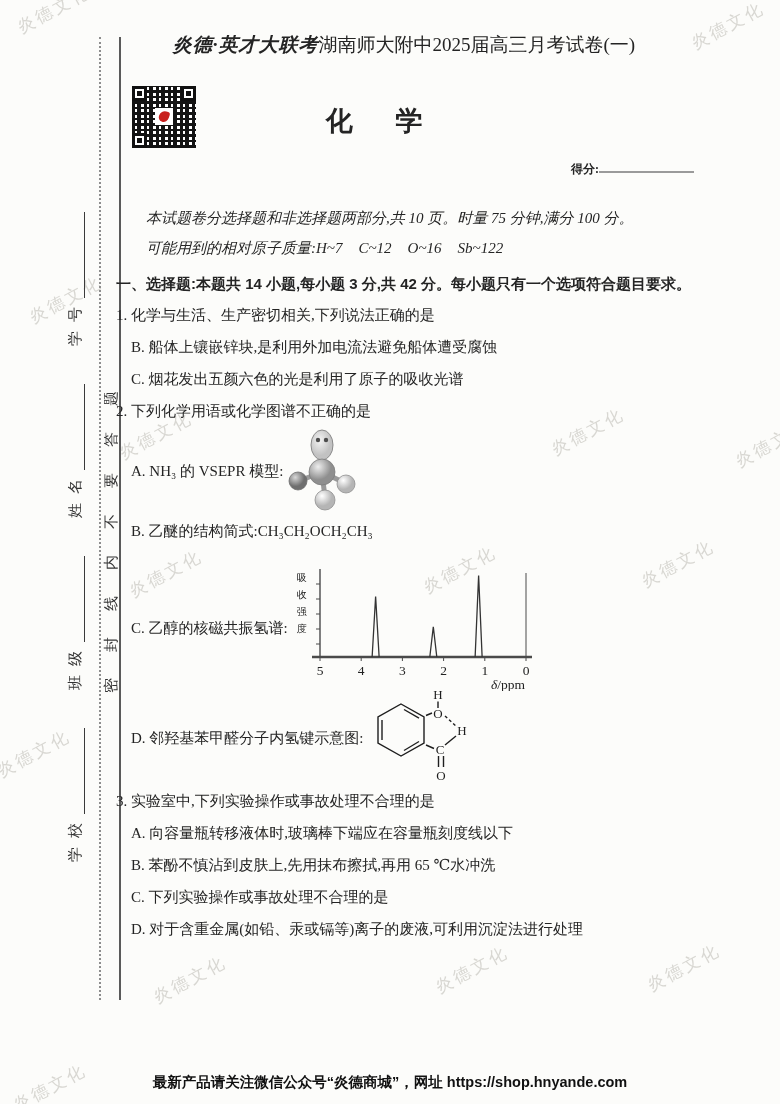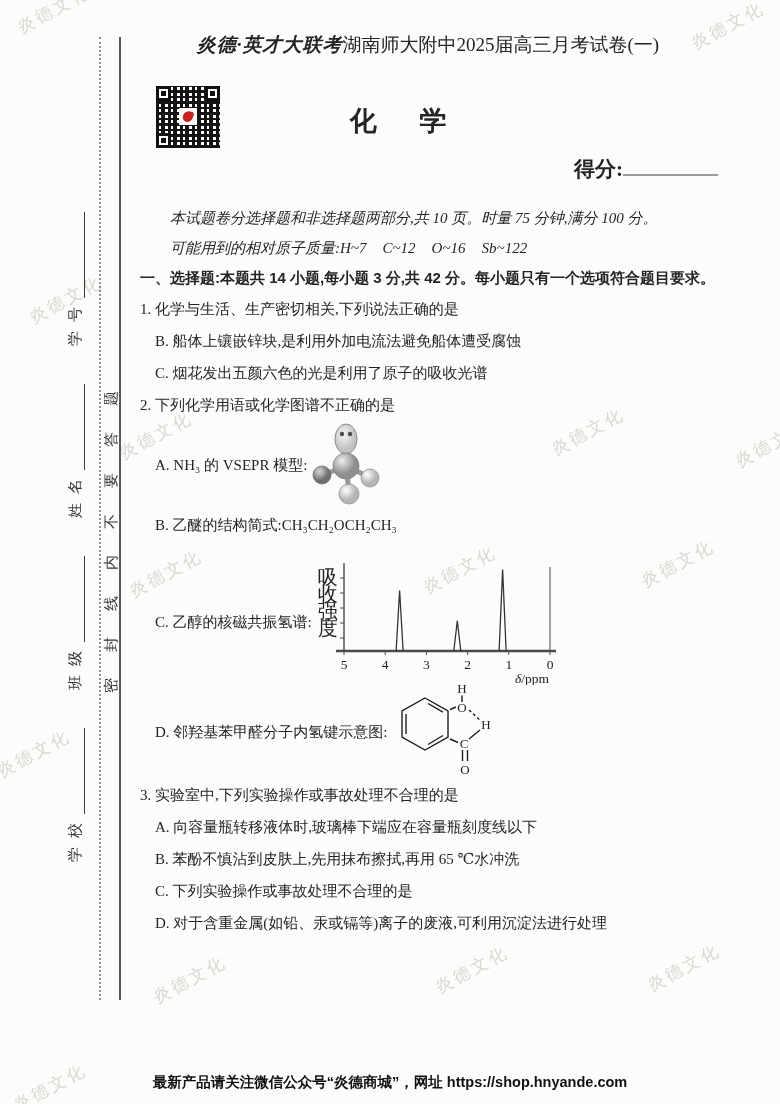--- a/index.html
+++ b/index.html
@@ -26,35 +26,35 @@
   }
   .sf-group { display:flex; align-items:flex-end; }
   .sf-label { letter-spacing:9px; white-space:nowrap; }
   .sf-blank { display:inline-block; width:86px; height:4px; border-bottom:1.5px solid #3a3a3a; }
   .seal-text {
     position:absolute; left:-53px; top:518px; width:330px; height:20px;
     transform:rotate(-90deg); font-size:15px; letter-spacing:26px;
     white-space:nowrap; color:#333;
   }
   
-  .content { position:absolute; left:140px; top:30px; width:626px; font-size:15px; }
+  .content { position:absolute; left:116px; top:30px; width:626px; font-size:15px; }
   .exam-header { text-align:center; line-height:30px; font-size:19px; margin-right:50px; white-space:nowrap; }
   .brand { font-weight:bold; font-style:italic; letter-spacing:1px; }
   .subject-title {
     margin-top:41px; margin-right:110px; text-align:center;
     font-size:27px; font-weight:bold; line-height:40px; word-spacing:36px;
   }
-  .score-line { margin-top:16px; text-align:right; padding-right:48px; font-weight:bold; font-size:21px; line-height:24px; }
+  .score-line { margin-top:16px; text-align:right; padding-right:48px; font-weight:bold; font-size:12px; line-height:24px; }
   .score-blank { display:inline-block; width:95px; height:13px; border-bottom:2px solid #9a9a9a; }
   .intro { font-style:italic; }
   .intro p { text-indent:2em; line-height:30px; }
   .intro .p1 { margin-top:22px; }
   .mass { margin-right:16px; }
   .sec-heading {
-    margin-top:0; line-height:30px; font-weight:bold;
+    margin-top:6px; line-height:30px; font-weight:bold;
     font-family:"Liberation Sans","DejaVu Sans",sans-serif; font-size:15px;
   }
   .q-stem { line-height:32px; }
   .opt { line-height:32px; padding-left:15px; }
   .opt-row { display:flex; align-items:center; padding-left:15px; }
   .row-a { height:88px; }
   .row-c { height:126px; margin-top:18px; }
   .row-d { height:94px; }
   .opt-row .opt-label { white-space:nowrap; }
   
@@ -68,22 +68,22 @@
   .qr .finder::after { content:""; position:absolute; left:2px; top:2px; width:5px; height:5px; background:#111; }
   .qr .f-tl { left:0; top:0; } .qr .f-tr { right:0; top:0; } .qr .f-bl { left:0; bottom:0; }
   .qr .logo { position:absolute; left:23px; top:22px; width:18px; height:17px; background:#fff; }
   .qr .logo i {
     position:absolute; left:4px; top:3px; width:10px; height:11px; background:#c8201e;
     border-radius:60% 25% 55% 45%; transform:rotate(18deg); display:block;
   }
   
   .nmr-wrap { display:flex; align-items:flex-start; margin-left:6px; padding-top:2px; }
   .chart-ylabel {
-    width:16px; font-size:20px; line-height:17px; word-break:break-all;
-    text-align:center; color:#222; margin-top:8px;
+    width:16px; font-size:10px; line-height:17px; word-break:break-all;
+    text-align:center; color:#222; margin-top:2px;
   }
   
   .mol-svg { margin-left:4px; }
   
   .footer1 { position:absolute; left:132px; top:1042px; width:626px; text-align:center; font-size:13.5px; color:#2b2b2b; }
   .footer1 .gap { display:inline-block; width:26px; }
   .footer2 {
     position:absolute; left:0; top:1073px; width:780px; text-align:center;
     font-family:"Liberation Sans","DejaVu Sans",sans-serif; font-weight:bold; font-size:14.5px; color:#111;
   }

